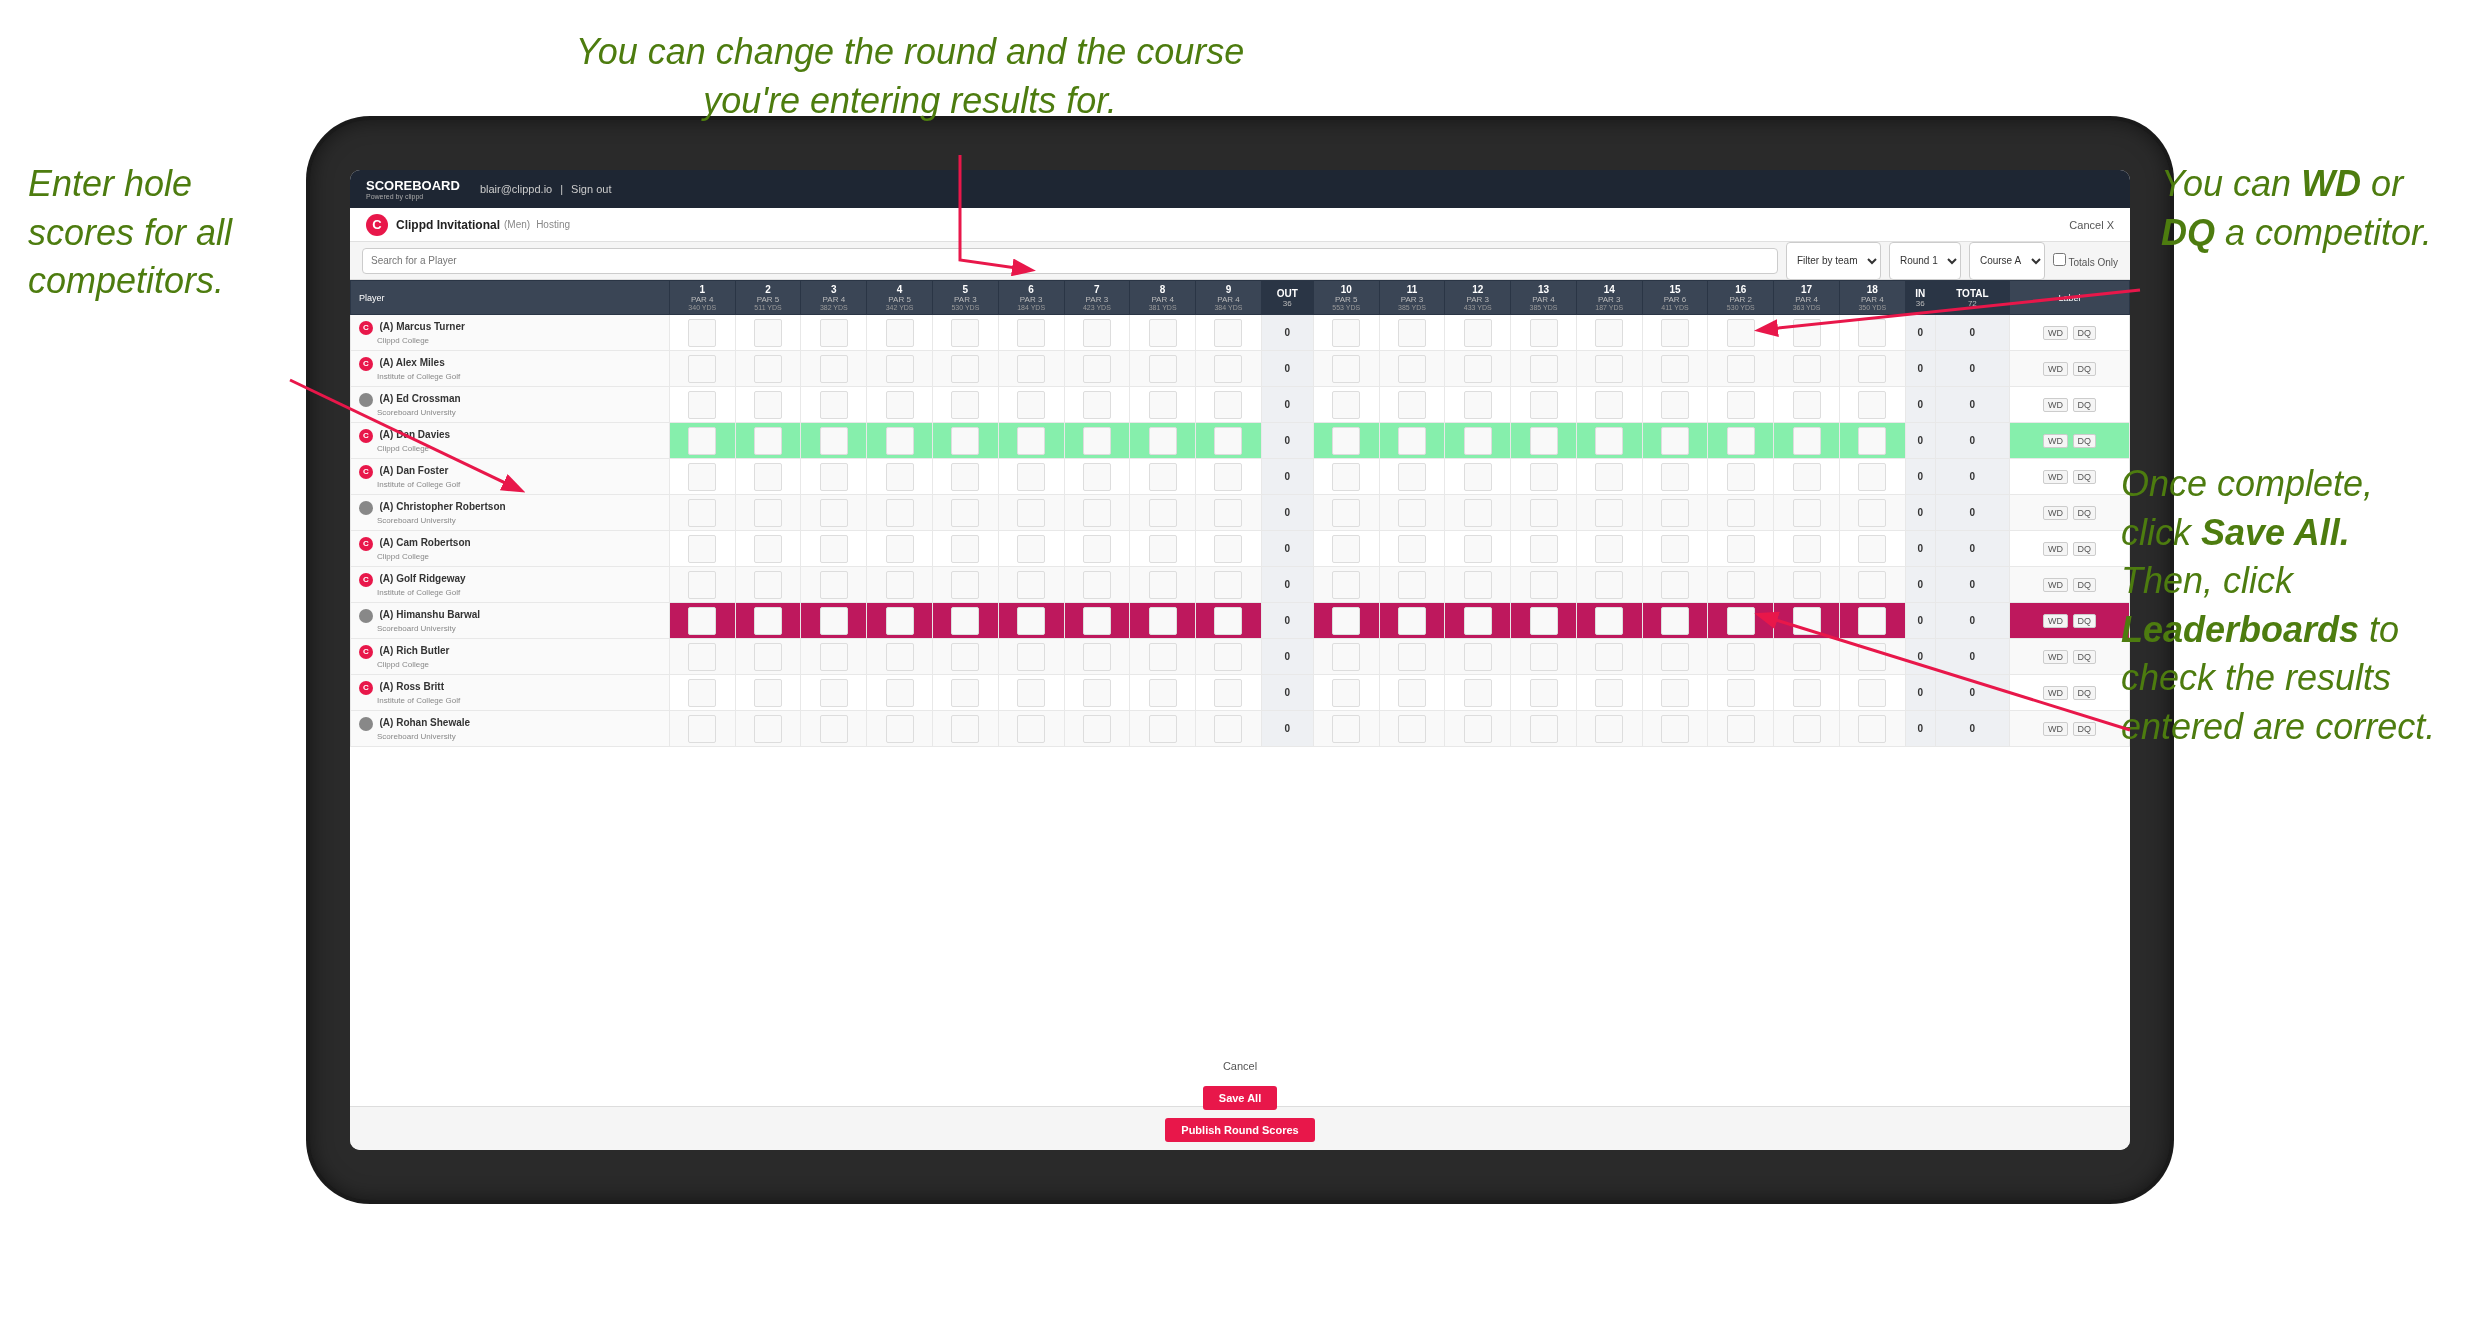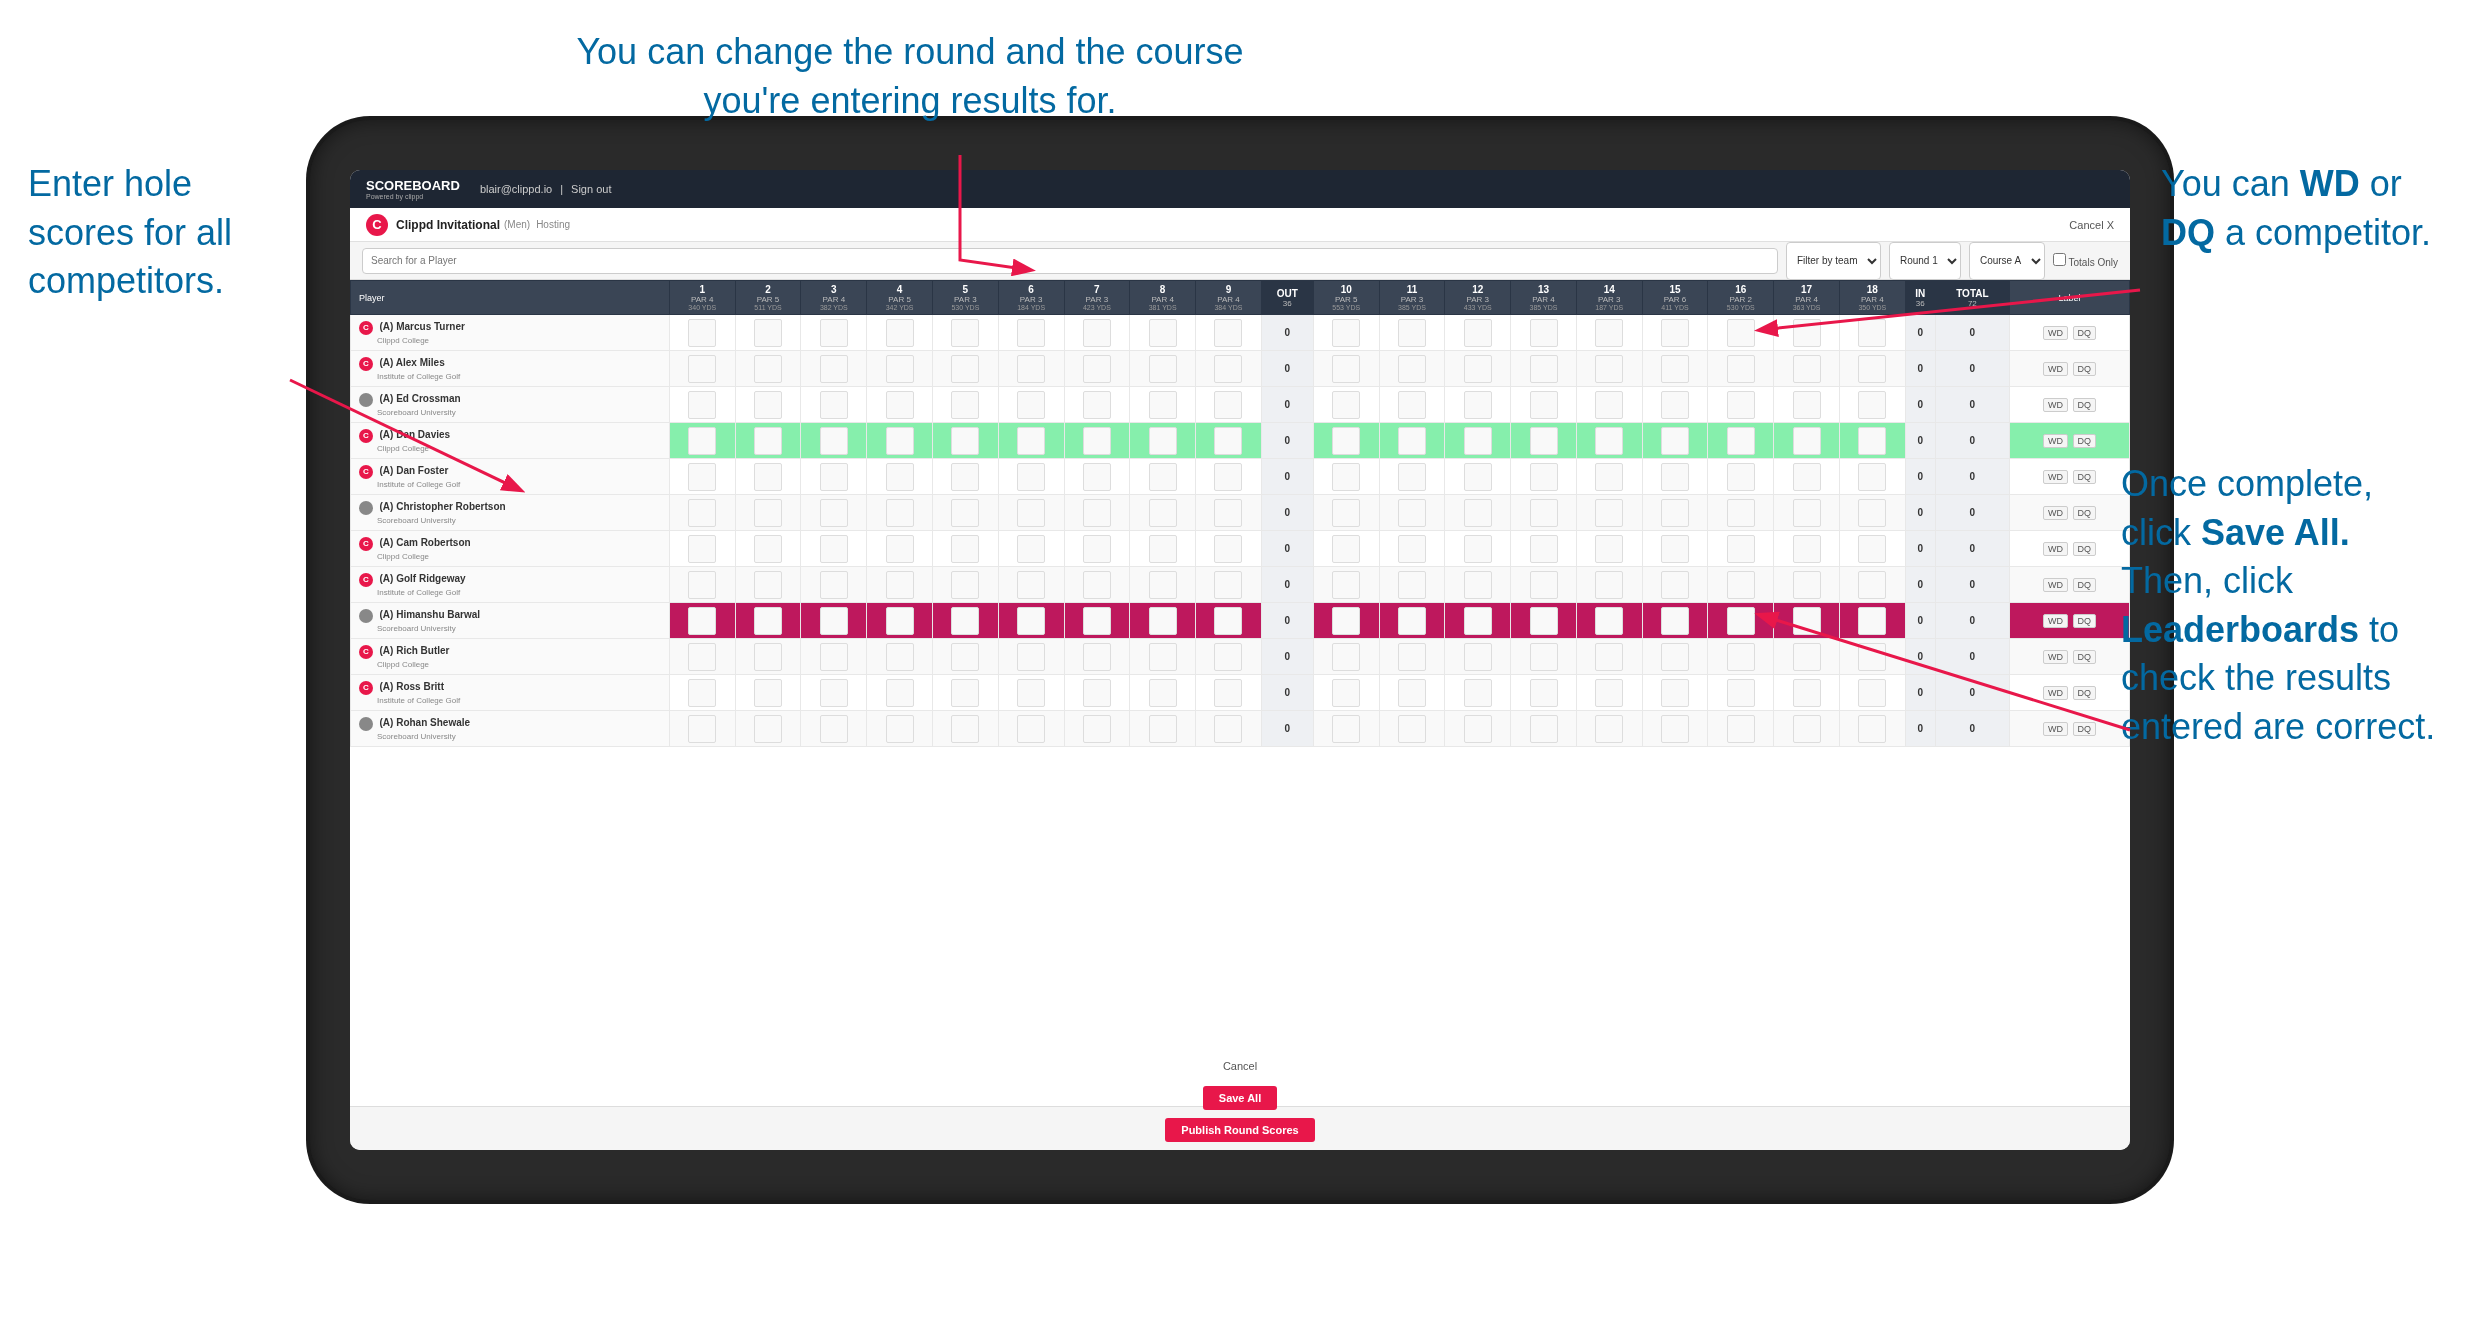--- a/index.html
+++ b/index.html
@@ -9,22 +9,23 @@
       width: 2489px;
       height: 1339px;
       position: relative;
       overflow: hidden;
     }
 
     
     .annotation {
       position: absolute;
       font-size: 36px;
-      color: #0369a1;
+      color: #4d7c0f;
       line-height: 1.35;
+      font-style: italic;
     }
 
     .annotation-top {
       top: 28px;
       left: 560px;
       width: 700px;
       text-align: center;
     }
 
     .annotation-left {

